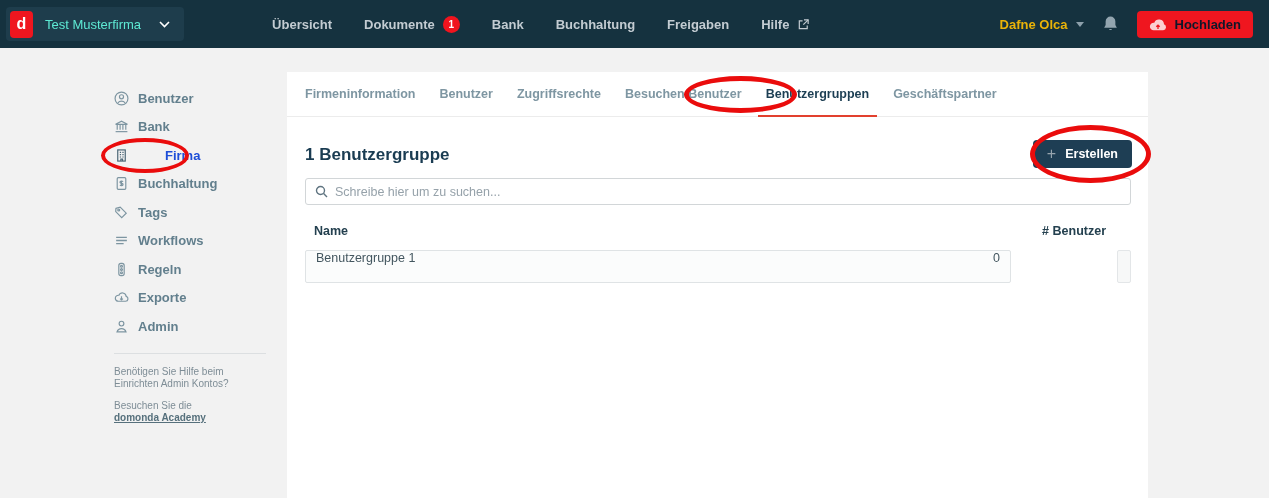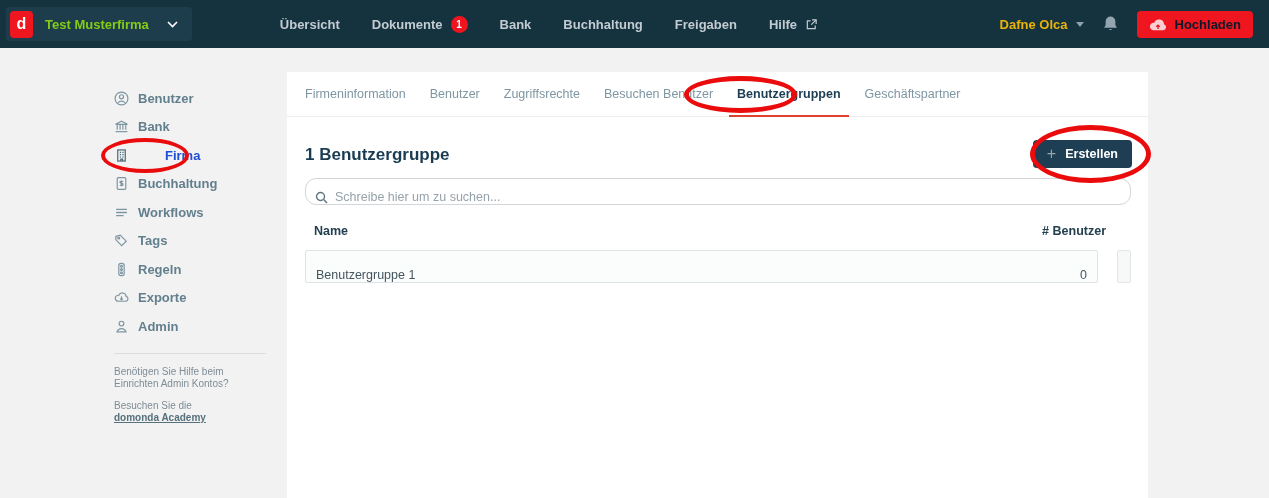--- a/index.html
+++ b/index.html
@@ -17,21 +17,21 @@
   }
   .company-selector {
     margin-left:6px; height:34px; background:#1e3d4c; border-radius:4px;
     display:flex; align-items:center; padding:0 14px 0 4px; cursor:pointer;
   }
   .logo-box {
     width:23px; height:27px; background:#ef161f; border-radius:4px;
     color:#fff; font-weight:bold; font-size:16px;
     display:flex; align-items:center; justify-content:center;
   }
-  .company-name { color:#84cc16; font-size:13px; font-weight:bold; margin:0 18px 0 12px; }
+  .company-name { color:#5eead4; font-size:13px; font-weight:normal; margin:0 18px 0 12px; }
   .topnav { display:flex; align-items:center; gap:32px; margin-left:48px;padding-left:40px; }
   .topnav-item { color:#c3ccd2; font-size:13px; font-weight:600; cursor:pointer; display:flex; align-items:center; gap:8px; }
   .badge {
     background:#f0141e; color:#fff; width:17px; height:17px; border-radius:50%;
     font-size:10px; display:flex; align-items:center; justify-content:center; font-weight:bold;
   }
   .topbar-right { margin-left:auto; display:flex; align-items:center; gap:18px; padding-right:16px; }
   .user-menu { color:#eab308; font-size:13px; font-weight:600; display:flex; align-items:center; gap:8px; cursor:pointer; }
   .caret-down { width:0; height:0; border-left:4px solid transparent; border-right:4px solid transparent; border-top:5px solid #8da0ab; }
   .upload-btn {
@@ -48,40 +48,40 @@
   .side-item.active { color:#1d4ed8; font-weight:bold;gap:36px; }
   .side-item.active .sicon { color:#4a6575; }
   .side-divider { border:none; border-top:1px solid #dcdfe1; margin:12px 0 12px 14px; width:152px; }
   .side-help { padding-left:14px; font-size:10px; line-height:1.25; color:#7e8d96; }
   .side-help p { margin-bottom:9px; width:130px; }
   .side-help a { color:#56707c; font-weight:bold; text-decoration:underline; cursor:pointer; }
 
   
   .card { position:absolute; left:287px; top:72px; width:861px; height:426px; background:#ffffff; }
   .tabs { position:absolute; top:0; left:0; right:0; height:45px; display:flex; align-items:center; gap:8px; padding-left:10px; border-bottom:1px solid #ececec; }
-  .tab { font-size:12.5px; font-weight:400; color:#7e96a2; padding:0 8px; height:45px; display:flex; align-items:center; cursor:pointer; border-bottom:2px solid transparent; margin-bottom:-1px; }
+  .tab { font-size:12.5px; font-weight:700; color:#7e96a2; padding:0 8px; height:45px; display:flex; align-items:center; cursor:pointer; border-bottom:2px solid transparent; margin-bottom:-1px; }
   .tab.active { color:#1c3e53; font-weight:bold; border-bottom:2px solid #e2402e; }
 
   .page-title { position:absolute; top:73px; left:18px; font-size:17px; font-weight:bold; color:#1a3c52; }
   .create-btn {
     position:absolute; top:68px; right:16px; height:28px; background:#1e3e54; border:none; border-radius:4px;
     color:#fff; font-size:12.5px; font-weight:bold; padding:0 14px; display:flex; align-items:center; gap:9px; cursor:pointer;
     font-family:inherit;
   }
   .plus-glyph { color:#96a4ad; font-size:16px; font-weight:400; line-height:1; }
 
-  .search-wrap { position:absolute; top:106px; left:18px; right:17px; height:27px; border:1px solid #d2d6d8; border-radius:11px; background:#fff; display:flex; align-items:flex-end; padding:0 9px; gap:7px; }
+  .search-wrap { position:absolute; top:106px; left:18px; right:17px; height:27px; border:1px solid #d2d6d8; border-radius:3px; background:#fff; display:flex; align-items:center; padding:0 9px; gap:7px; }
   .search-wrap input { border:none; outline:none; flex:1; font-size:12.5px; color:#43565f; font-family:inherit; background:transparent; }
   .search-wrap input::placeholder { color:#96a2aa; }
 
   .thead { position:absolute; top:152px; left:18px; width:810px; display:flex; justify-content:space-between; font-size:12.5px; font-weight:bold; color:#24404f; padding:0 9px;align-items:flex-end; }
   .trow {
-    position:absolute; top:178px; left:18px; width:793px; height:33px;
+    position:absolute; top:178px; left:18px; width:706px; height:33px;
     border:1px solid #dfe3e5; border-radius:2px; background:#fbfcfc;
-    display:flex; align-items:flex-end; justify-content:space-between; padding:0 10px;
+    display:flex; align-items:flex-start; justify-content:space-between; padding:0 10px;
     font-size:12.5px; color:#43565f; cursor:pointer;
   }
   .scroll-box { position:absolute; top:178px; left:830px; width:14px; height:33px; border:1px solid #e3e6e8; background:#f7f8f8; border-radius:2px; }
 
   
   .ellipse { position:absolute; border-radius:50%; border:4px solid #ea0c0c; pointer-events:none; }
   .ellipse.firma   { left:101px; top:138px; width:88px;  height:35px; }
   .ellipse.tab-ann { left:684px; top:76px;  width:113px; height:37px; border-width:5px; }
   .ellipse.create  { left:1030px; top:125px; width:121px; height:58px; border-width:5px; }
 
@@ -189,34 +189,34 @@
     <span class="sicon">
       <svg width="15" height="15" viewBox="0 0 14 14" fill="none" stroke="currentColor" stroke-width="1.1">
         <rect x="3" y="1.5" width="8" height="11" rx="1"></rect>
           <path d="M7 4.2v5.4M5.6 8.3c.5.8 2.3.9 2.7 0 .4-.9-.4-1.3-1.3-1.5-.9-.2-1.7-.6-1.3-1.5.4-.9 2.2-.8 2.7 0"></path>
       </svg>
     </span>
     <span>Buchhaltung</span>
   </div>
   <div class="side-item">
     <span class="sicon">
+      <svg width="15" height="15" viewBox="0 0 14 14" fill="none" stroke="currentColor" stroke-width="1.1">
+        <path d="M1.8 3.2l4-1.2 5.6 5.6-4.2 4.2-5.6-5.6z"></path>
+          <circle cx="4.4" cy="4.6" r="0.9"></circle>
+      </svg>
+    </span>
+    <span>Tags</span>
+  </div>
+  <div class="side-item">
+    <span class="sicon">
       <svg width="15" height="15" viewBox="0 0 14 14" fill="none" stroke="currentColor" stroke-width="1.2">
         <path d="M2 4h10M2 7h10M2 10h7"></path>
       </svg>
     </span>
     <span>Workflows</span>
-  </div>
-  <div class="side-item">
-    <span class="sicon">
-      <svg width="15" height="15" viewBox="0 0 14 14" fill="none" stroke="currentColor" stroke-width="1.1">
-        <path d="M1.8 3.2l4-1.2 5.6 5.6-4.2 4.2-5.6-5.6z"></path>
-          <circle cx="4.4" cy="4.6" r="0.9"></circle>
-      </svg>
-    </span>
-    <span>Tags</span>
   </div>
   <div class="side-item">
     <span class="sicon">
       <svg width="15" height="15" viewBox="0 0 14 14" fill="none" stroke="currentColor" stroke-width="1.1">
         <rect x="4.5" y="1.3" width="5" height="11.4" rx="2"></rect>
           <circle cx="7" cy="4" r="0.9"></circle>
           <circle cx="7" cy="7" r="0.9"></circle>
           <circle cx="7" cy="10" r="0.9"></circle>
       </svg>
     </span>

